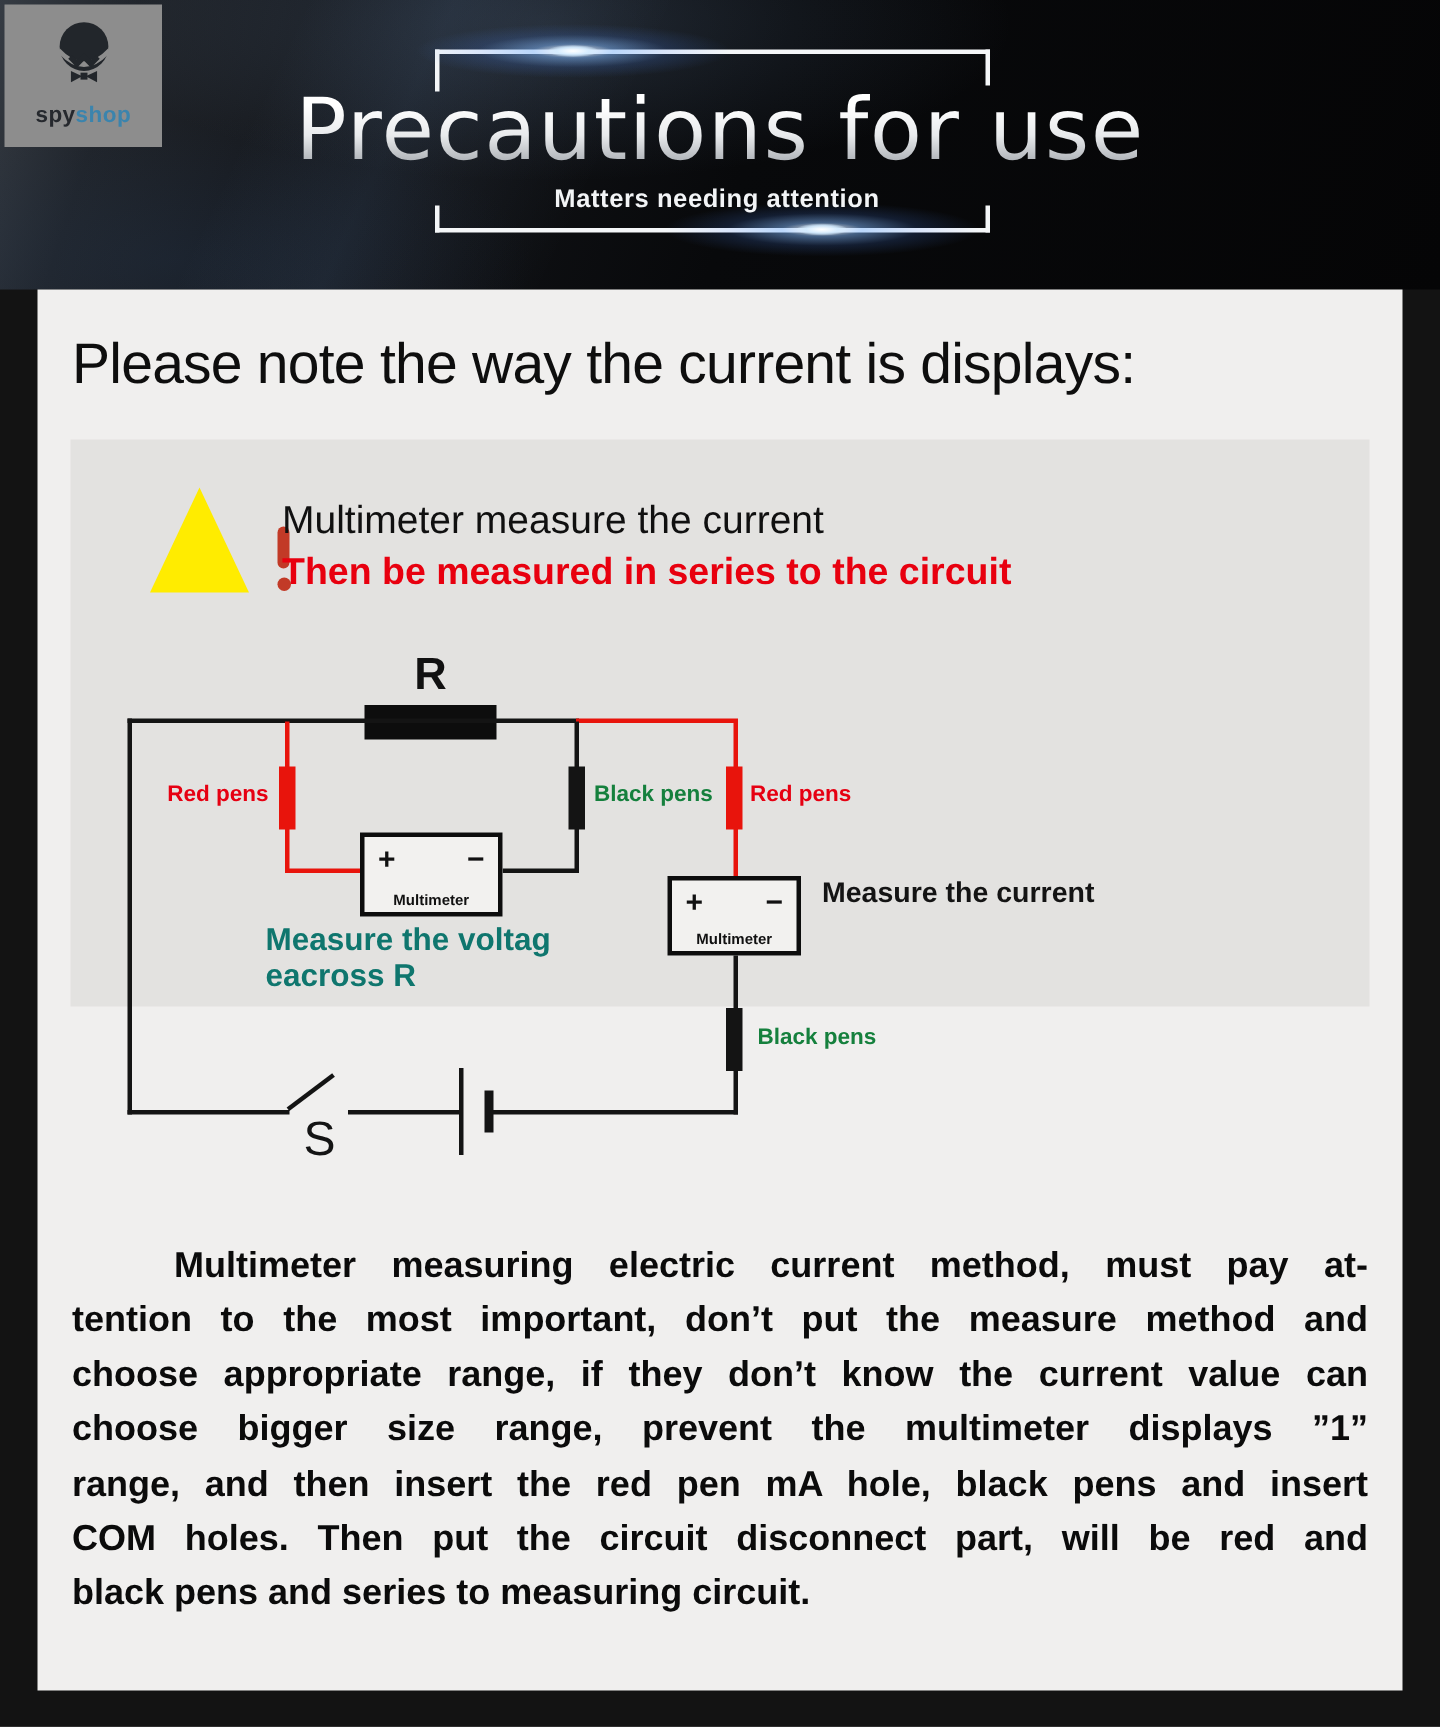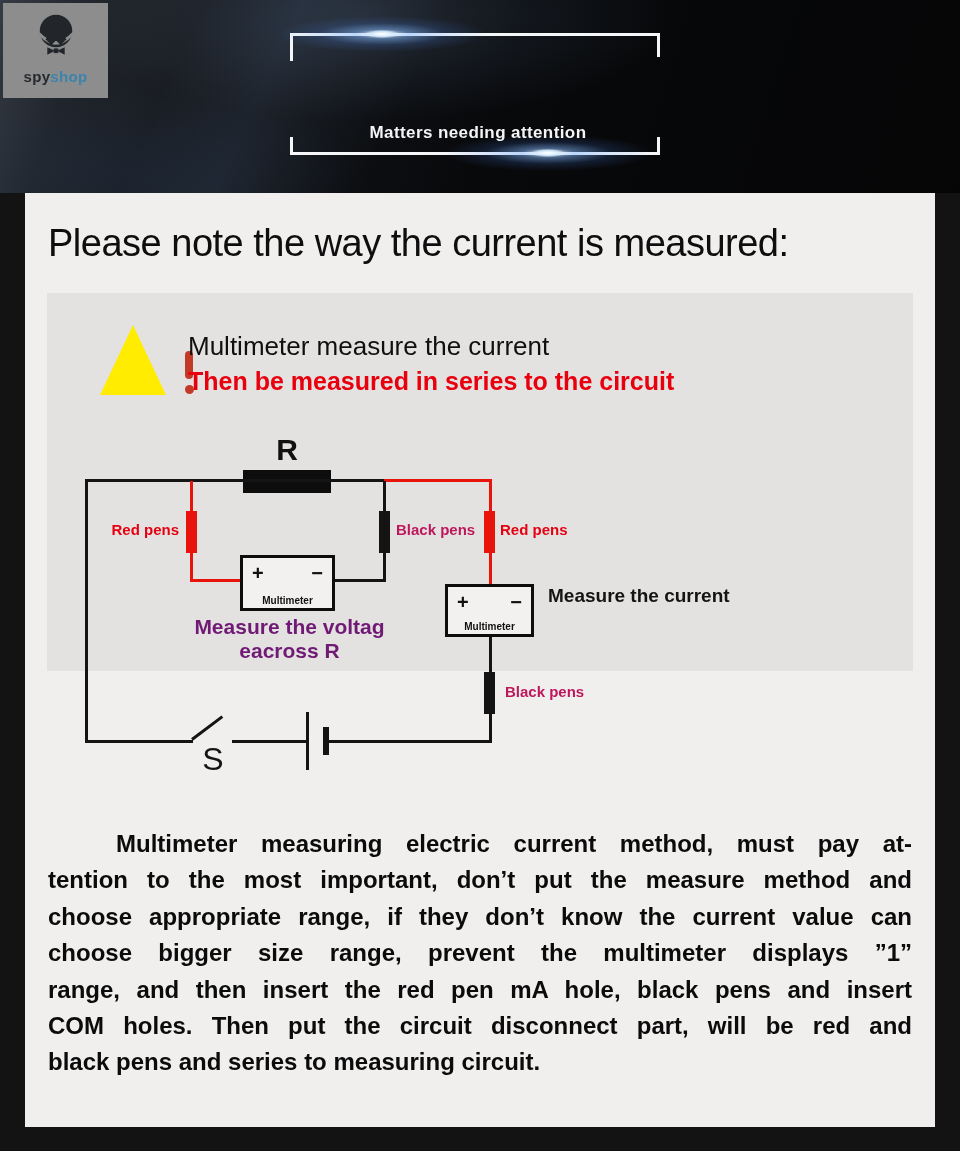--- a/index.html
+++ b/index.html
@@ -50,31 +50,31 @@
   .warn-line1 { position:absolute; left:141px; top:38px; font-size:26px; color:#101010; }
   .warn-line2 { position:absolute; left:141px; top:74px; font-size:25px; font-weight:bold; color:#e8000f; }
 
   .wire  { position:absolute; background:#141414; }
   .wireR { position:absolute; background:#e8140c; }
   .pen   { position:absolute; width:11px; height:42px; }
   .pen.red   { background:#e8140c; }
   .pen.black { background:#141414; }
   .penlabel  { position:absolute; font-size:15px; font-weight:bold; white-space:nowrap; }
   .penlabel.red   { color:#e60012; }
-  .penlabel.black { color:#be185d; }
+  .penlabel.black { color:#15803d; }
 
   .resistor { position:absolute; left:196px; top:177px; width:88px; height:23px; background:#0d0d0d; }
   .r-label  { position:absolute; left:196px; top:140px; width:88px; text-align:center; font-size:30px; font-weight:bold; color:#111; }
 
   .meter { position:absolute; background:#f2f1ef; border:3px solid #0d0d0d; }
   .meter .plus  { position:absolute; left:9px;  top:4px; font-size:20px; font-weight:bold; color:#111; }
   .meter .minus { position:absolute; right:9px; top:4px; font-size:20px; font-weight:bold; color:#111; }
   .meter .mname { position:absolute; left:0; bottom:2px; width:100%; text-align:center; font-size:10px; font-weight:bold; color:#111; }
 
-  .cap1 { position:absolute; left:130px; top:322px; width:225px; text-align:center; font-size:21px; font-weight:bold; color:#701a75; line-height:24px; }
+  .cap1 { position:absolute; left:130px; top:322px; width:225px; text-align:left; font-size:21px; font-weight:bold; color:#0f766e; line-height:24px; }
   .cap2 { position:absolute; left:501px; top:292px; width:220px; text-align:left;  font-size:19px; font-weight:bold; color:#141414; line-height:21px; }
 
   .switch-blade { position:absolute; left:145px; top:445px; width:38px; height:3px; background:#141414;
     transform-origin:left center; transform:rotate(-37deg); }
   .s-label { position:absolute; left:144px; top:448px; width:44px; text-align:center; font-size:32px; color:#141414; }
   .batt-long  { position:absolute; left:259px; top:419px; width:3px; height:58px; background:#141414; }
   .batt-short { position:absolute; left:276px; top:434px; width:6px; height:28px; background:#141414; }
 
   
   .bodytext { position:absolute; left:48px; top:826px; width:864px; color:#0b0b0b;
@@ -94,39 +94,40 @@
     <div class="frame-seg" style="left:290px; top:33px;  width:370px; height:3px;"></div>
     <div class="frame-seg" style="left:290px; top:152px; width:370px; height:3px;"></div>
     <div class="frame-seg" style="left:290px; top:33px;  width:3px;  height:28px;"></div>
     <div class="frame-seg" style="left:290px; top:137px; width:3px;  height:18px;"></div>
     <div class="frame-seg" style="left:657px; top:33px;  width:3px;  height:24px;"></div>
     <div class="frame-seg" style="left:657px; top:137px; width:3px;  height:18px;"></div>
 
     <div class="flare" style="left:382px; top:34px;"></div>
     <div class="flare" style="left:548px; top:153px;"></div>
 
+    <div class="banner-title">Precautions for use</div>
     <div class="banner-sub">Matters needing attention</div>
 
     <div class="logo">
       <svg width="58" height="58" viewBox="0 0 100 100">
         <circle cx="50" cy="38" r="28" fill="#22262b"></circle>
         <path d="M22 40 Q50 70 78 40 L78 47 Q50 76 22 47 Z" fill="#8d8d8d"></path>
         <path d="M34 50 l8 8 8 -8 8 8 8 -8" stroke="#22262b" stroke-width="6" fill="none"></path>
         <path d="M35 66 L48 72 L35 79 Z" fill="#22262b"></path>
         <path d="M65 66 L52 72 L65 79 Z" fill="#22262b"></path>
         <rect x="46" y="68" width="8" height="8" fill="#22262b"></rect>
       </svg>
       <div class="logo-text">
         <span class="spy">spy</span><span class="shop">shop</span>
       </div>
     </div>
   </div>
 
   <div class="panel"></div>
-  <div class="heading">Please note the way the current is measured:</div>
+  <div class="heading">Please note the way the current is displays:</div>
 
   <div class="diagram">
 
     <div class="warn-tri"></div>
     <div class="warn-bang-bar"></div>
     <div class="warn-bang-dot"></div>
     <div class="warn-line1">Multimeter measure the current</div>
     <div class="warn-line2">Then be measured in series to the circuit</div>
 
     <div class="r-label">R</div>

